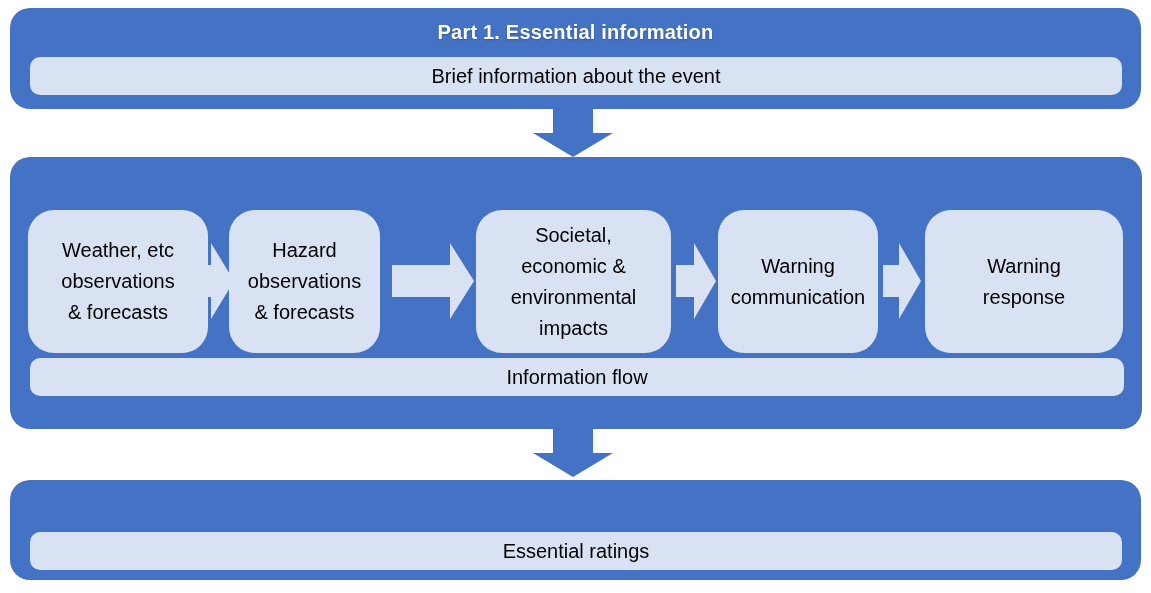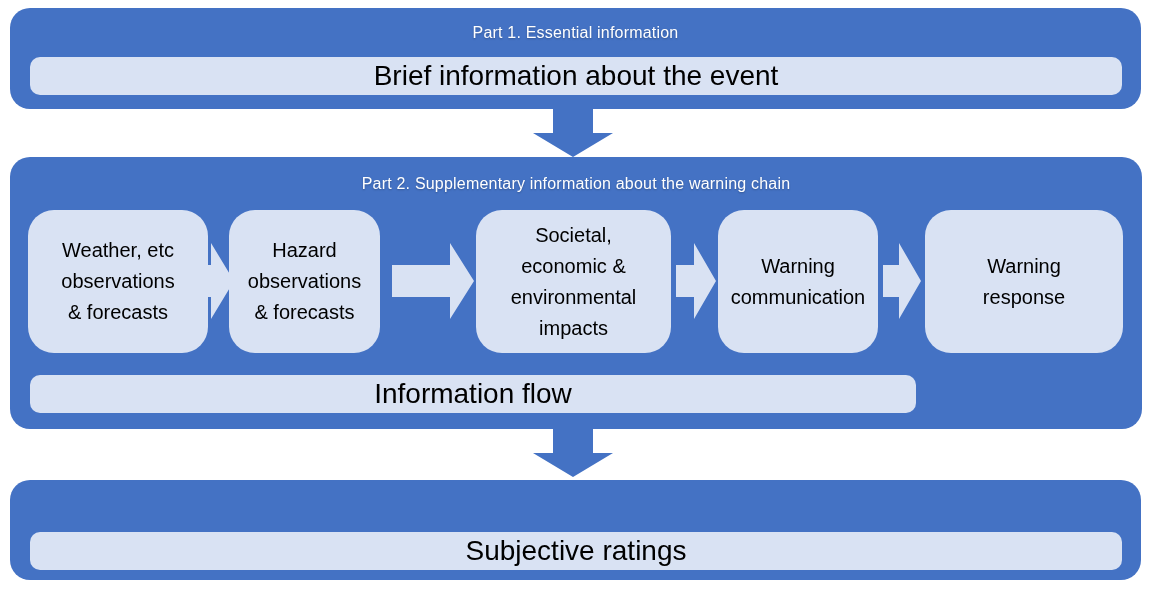--- a/index.html
+++ b/index.html
@@ -30,43 +30,43 @@
   .part2 { left: 10px; top: 157px; width: 1132px; height: 272px; }
   .part3 { left: 10px; top: 480px; width: 1131px; height: 100px; }
 
   .part-title {
     position: absolute;
     left: 0; right: 0; top: 0;
     display: flex;
     align-items: center;
     justify-content: center;
     color: var(--title-text);
-    font-weight: normal;
-    font-size: 16px;
+    font-weight: bold;
+    font-size: 20px;
     letter-spacing: 0.2px;
     text-shadow: 0 1px 2px rgba(0,0,0,0.25);
     white-space: nowrap;
   }
   .part1 .part-title { height: 49px; }
   .part2 .part-title { height: 53px; }
   .part3 .part-title { height: 50px; }
 
   .pill {
     position: absolute;
     background: var(--light);
     border-radius: 10px;
     display: flex;
     align-items: center;
     justify-content: center;
     color: var(--body-text);
-    font-size: 28px;
+    font-size: 20px;
     white-space: nowrap;
   }
   .part1 .pill { left: 20px; top: 49px;  width: 1092px; height: 38px; }
-  .part2 .pill { left: 20px; top: 218px; width: 886px; height: 38px; }
+  .part2 .pill { left: 20px; top: 201px; width: 1094px; height: 38px; }
   .part3 .pill { left: 20px; top: 52px;  width: 1092px; height: 38px; }
 
   .chain-box {
     position: absolute;
     top: 53px;
     height: 143px;
     background: var(--light);
     border-radius: 26px;
     display: flex;
     align-items: center;
@@ -114,21 +114,20 @@
   <section class="part part1">
     <div class="part-title">Part 1. Essential information</div>
     <div class="pill">Brief information about the event</div>
   </section>
 
   <svg class="down-arrow a1" viewBox="0 0 80 48" preserveAspectRatio="none">
     <polygon points="20,0 60,0 60,24 80,24 40,48 0,24 20,24" fill="currentColor"></polygon>
   </svg>
 
   <section class="part part2">
-    <div class="part-title">Part 2. Supplementary information about the warning chain</div>
 
     <div class="chain-box box1">Weather, etc
 observations
 &amp; forecasts</div>
 
     <svg class="right-arrow r1" viewBox="0 0 45 76" preserveAspectRatio="none">
       <polygon points="0,22 22,22 22,0 45,38 22,76 22,54 0,54" fill="currentColor"></polygon>
     </svg>
 
     <div class="chain-box box2">Hazard
@@ -159,16 +158,16 @@
 response</div>
 
     <div class="pill">Information flow</div>
   </section>
 
   <svg class="down-arrow a2" viewBox="0 0 80 48" preserveAspectRatio="none">
     <polygon points="20,0 60,0 60,24 80,24 40,48 0,24 20,24" fill="currentColor"></polygon>
   </svg>
 
   <section class="part part3">
-    <div class="pill">Subjective ratings</div>
+    <div class="pill">Essential ratings</div>
   </section>
 
 </div>
 
 </body></html>

